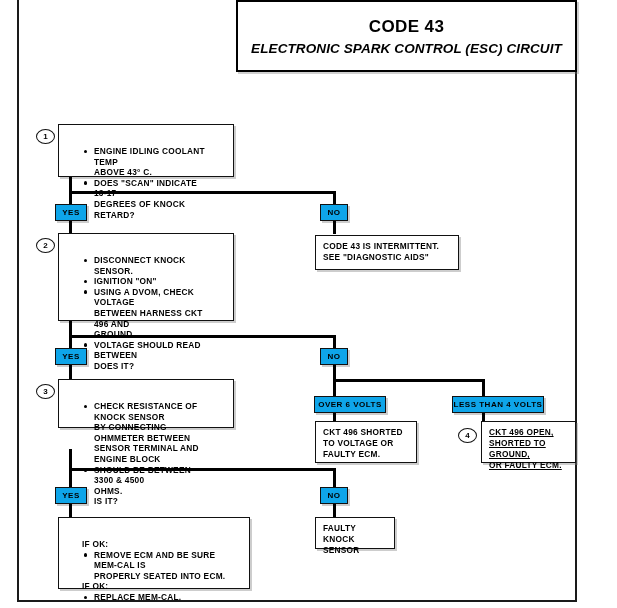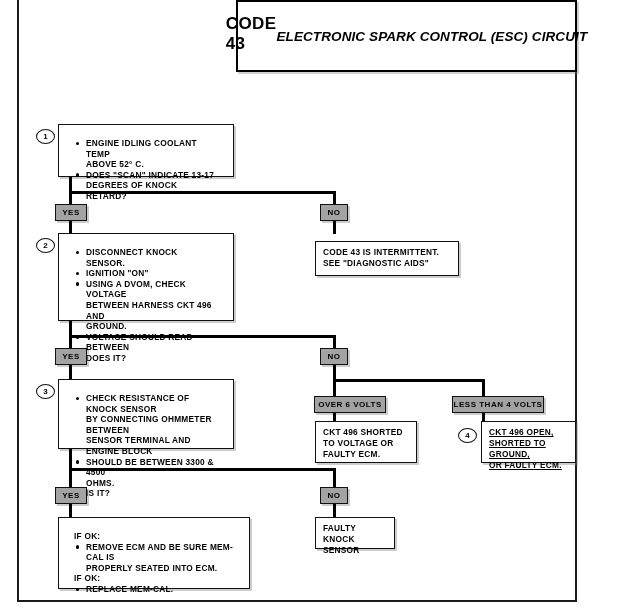--- a/index.html
+++ b/index.html
@@ -33,21 +33,21 @@
     position: absolute;
     left: 236px;
     top: 0px;
     width: 341px;
     height: 72px;
     border: 2px solid #000;
     box-sizing: border-box;
     background: #fff;
     box-shadow: 2px 2px 0 rgba(120,120,120,0.35);
     display: flex;
-    flex-direction: row;
+    flex-direction: column;
     align-items: center;
     justify-content: center;
   }
   .title-main {
     font-size: 17px;
     font-weight: bold;
     letter-spacing: 0.4px;
     color: #000;
     margin-bottom: 4px;
   }
@@ -62,21 +62,21 @@
   
   .box {
     position: absolute;
     border: 1.5px solid #111;
     background: #fff;
     box-sizing: border-box;
     box-shadow: 2px 2px 0 rgba(130,130,130,0.40);
     padding: 5px 6px 5px 7px;
   }
   .box ul {
-    margin: 8px;
+    margin: 16px;
     padding: 0;
     list-style: none;
   }
   .box li {
     position: relative;
     font-size: 8.3px;
     font-weight: bold;
     line-height: 10.6px;
     letter-spacing: 0.25px;
     color: #000;
@@ -103,21 +103,21 @@
     font-size: 8.3px;
     font-weight: bold;
     line-height: 11px;
     letter-spacing: 0.25px;
     color: #000;
   }
   
   .label-box {
     position: absolute;
     border: 1.4px solid #111;
-    background: #a3a3a3;
+    background: #0ea5e9;
     box-sizing: border-box;
     box-shadow: 2px 2px 0 rgba(130,130,130,0.40);
     display: flex;
     align-items: center;
     justify-content: center;
     font-size: 8px;
     font-weight: bold;
     letter-spacing: 0.5px;
     color: #000;
   }
@@ -160,38 +160,38 @@
     <div class="title-main">CODE 43</div>
     <div class="title-sub">ELECTRONIC SPARK CONTROL (ESC) CIRCUIT</div>
   </div>
 
   <div class="step-circle" style="left:36px; top:129px;">
     <span>1</span>
   </div>
   <div class="box" style="left:58px; top:124px; width:176px; height:53px;">
     <ul>
       <li class="bullet">ENGINE IDLING COOLANT TEMP</li>
-      <li class="cont">ABOVE 52° C.</li>
+      <li class="cont">ABOVE 43° C.</li>
       <li class="bullet">DOES "SCAN" INDICATE 13-17</li>
       <li class="cont">DEGREES OF KNOCK RETARD?</li>
     </ul>
   </div>
 
   <div class="vline" style="left:69px; top:177px; height:17px;"></div>
   <div class="hline" style="left:69px; top:191px; width:267px;"></div>
   <div class="vline" style="left:69px;  top:191px; height:14px;"></div>
   <div class="vline" style="left:333px; top:191px; height:14px;"></div>
 
   <div class="label-box" style="left:55px; top:204px; width:32px; height:17px;">YES</div>
   <div class="label-box" style="left:320px; top:204px; width:28px; height:17px;">NO</div>
 
   <div class="vline" style="left:69px;  top:221px; height:14px;"></div>
   <div class="vline" style="left:333px; top:221px; height:13px;"></div>
 
-  <div class="box" style="left:315px; top:241px; width:144px; height:35px;">
+  <div class="box" style="left:315px; top:235px; width:144px; height:35px;">
     <div class="plain-text">CODE 43 IS INTERMITTENT.</div>
     <div class="plain-text">SEE "DIAGNOSTIC AIDS"</div>
   </div>
 
   <div class="step-circle" style="left:36px; top:238px;">
     <span>2</span>
   </div>
   <div class="box" style="left:58px; top:233px; width:176px; height:88px;">
     <ul>
       <li class="bullet">DISCONNECT KNOCK SENSOR.</li>
@@ -236,21 +236,21 @@
   </div>
   <div class="box" style="left:481px; top:421px; width:95px; height:42px;text-decoration:underline;">
     <div class="plain-text">CKT 496 OPEN,</div>
     <div class="plain-text">SHORTED TO GROUND,</div>
     <div class="plain-text">OR FAULTY ECM.</div>
   </div>
 
   <div class="step-circle" style="left:36px; top:384px;">
     <span>3</span>
   </div>
-  <div class="box" style="left:58px; top:379px; width:176px; height:70px;">
+  <div class="box" style="left:58px; top:379px; width:176px; height:49px;">
     <ul>
       <li class="bullet">CHECK RESISTANCE OF KNOCK SENSOR</li>
       <li class="cont">BY CONNECTING OHMMETER BETWEEN</li>
       <li class="cont">SENSOR TERMINAL AND ENGINE BLOCK</li>
       <li class="bullet">SHOULD BE BETWEEN 3300 &amp; 4500</li>
       <li class="cont">OHMS.</li>
       <li class="cont">IS IT?</li>
     </ul>
   </div>
 

